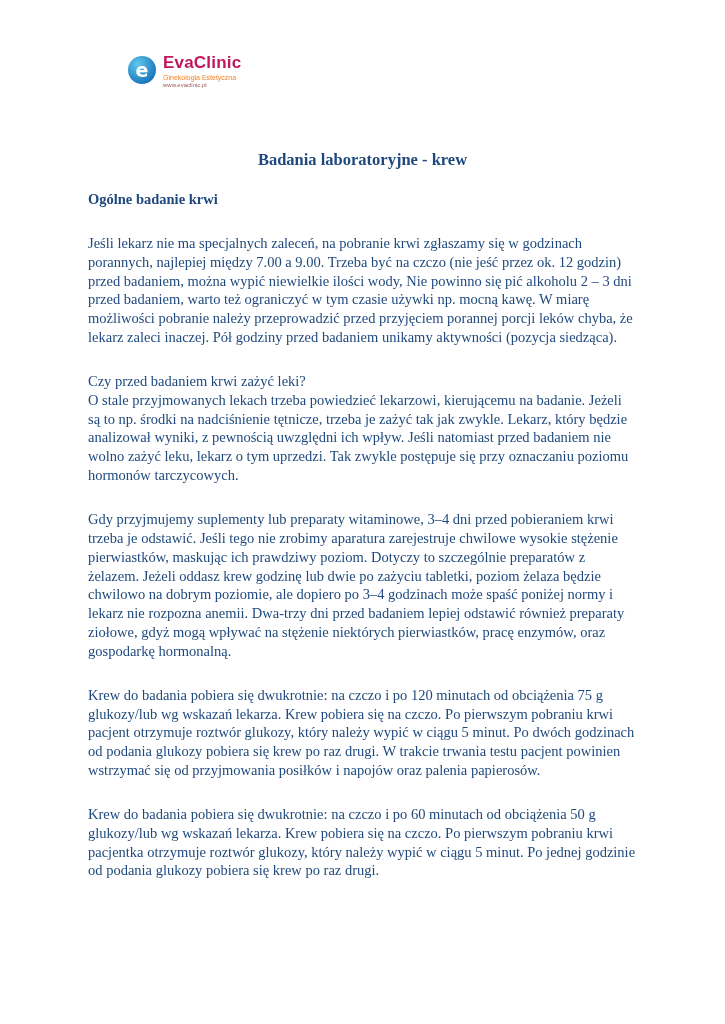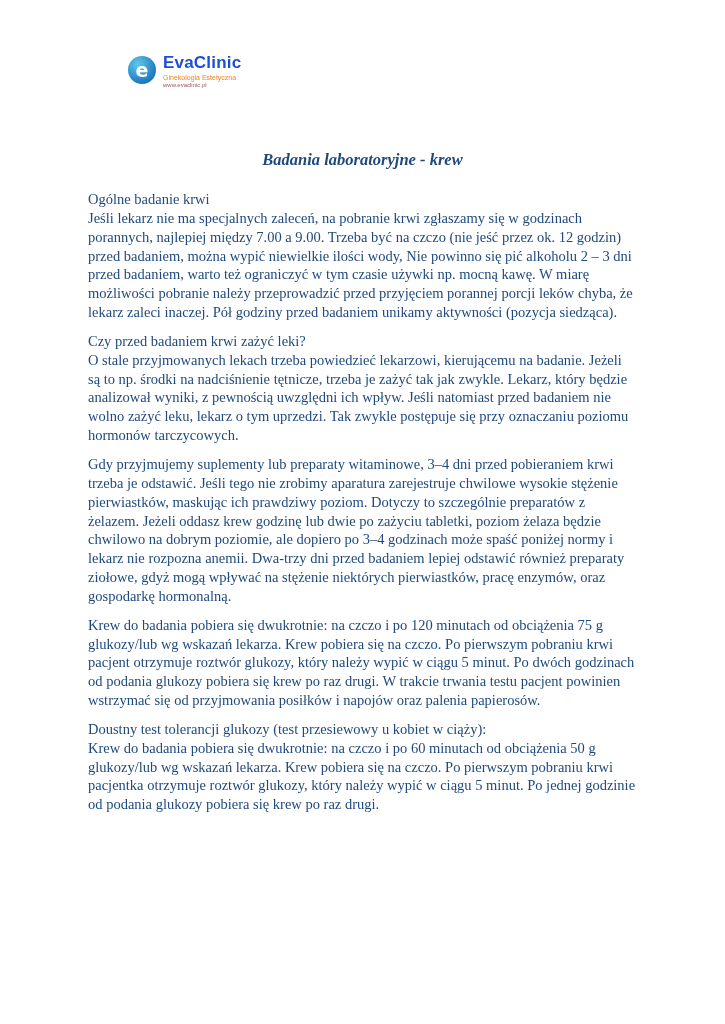--- a/index.html
+++ b/index.html
@@ -34,21 +34,21 @@
     font-weight: bold;
     font-size: 19px;
     line-height: 1;
     margin-top: 2px;
   }
   .logo-text { display: flex; flex-direction: column; }
   .brand {
     font-family: "Liberation Sans", sans-serif;
     font-weight: bold;
     font-size: 17px;
-    color: #1d4ed8;
+    color: #be185d;
     letter-spacing: 0.2px;
     line-height: 1.1;
   }
   .tagline {
     font-family: "Liberation Sans", sans-serif;
     font-size: 7px;
     color: #F58220;
     line-height: 1.25;
     margin-top: 1px;
   }
@@ -57,29 +57,28 @@
     font-size: 6px;
     color: #9c5a5a;
     line-height: 1.2;
   }
   .title {
     text-align: center;
     font-weight: bold;
     font-size: 16.5px;
     margin: 52px 0 20px 0;
     color: #1F497D;
-    font-style: italic;
   }
   .block {
     font-size: 14.5px;
     line-height: 1.3;
     margin-bottom: 10px;
   }
-  .heading { font-weight: normal; }
-  .body { white-space: pre-line; }
+  .heading { font-weight: bold; }
+  .body { white-space: pre-line; margin-top: 25px; }
 </style>
 </head>
 <body>
 
 <div class="page">
 
   <div class="logo">
     <div class="logo-mark">
       <span>e</span>
     </div>
@@ -107,19 +106,16 @@
   </div>
 
   <div class="block">
   </div>
 
   <div class="block">
     <div class="body">Krew do badania pobiera się dwukrotnie: na czczo i po 120 minutach od obciążenia 75 g glukozy/lub wg wskazań lekarza. Krew pobiera się na czczo. Po pierwszym pobraniu krwi pacjent otrzymuje roztwór glukozy, który należy wypić w ciągu 5 minut. Po dwóch godzinach od podania glukozy pobiera się krew po raz drugi. W trakcie trwania testu pacjent powinien wstrzymać się od przyjmowania posiłków i napojów oraz palenia papierosów.</div>
   </div>
 
   <div class="block">
-    <div>
-      <span class="heading">Doustny test tolerancji glukozy (test przesiewowy u kobiet w ciąży)</span><span>:</span>
-    </div>
     <div class="body">Krew do badania pobiera się dwukrotnie: na czczo i po 60 minutach od obciążenia 50 g glukozy/lub wg wskazań lekarza. Krew pobiera się na czczo. Po pierwszym pobraniu krwi pacjentka otrzymuje roztwór glukozy, który należy wypić w ciągu 5 minut. Po jednej godzinie od podania glukozy pobiera się krew po raz drugi.</div>
   </div>
 
 </div>
 
 </body></html>

